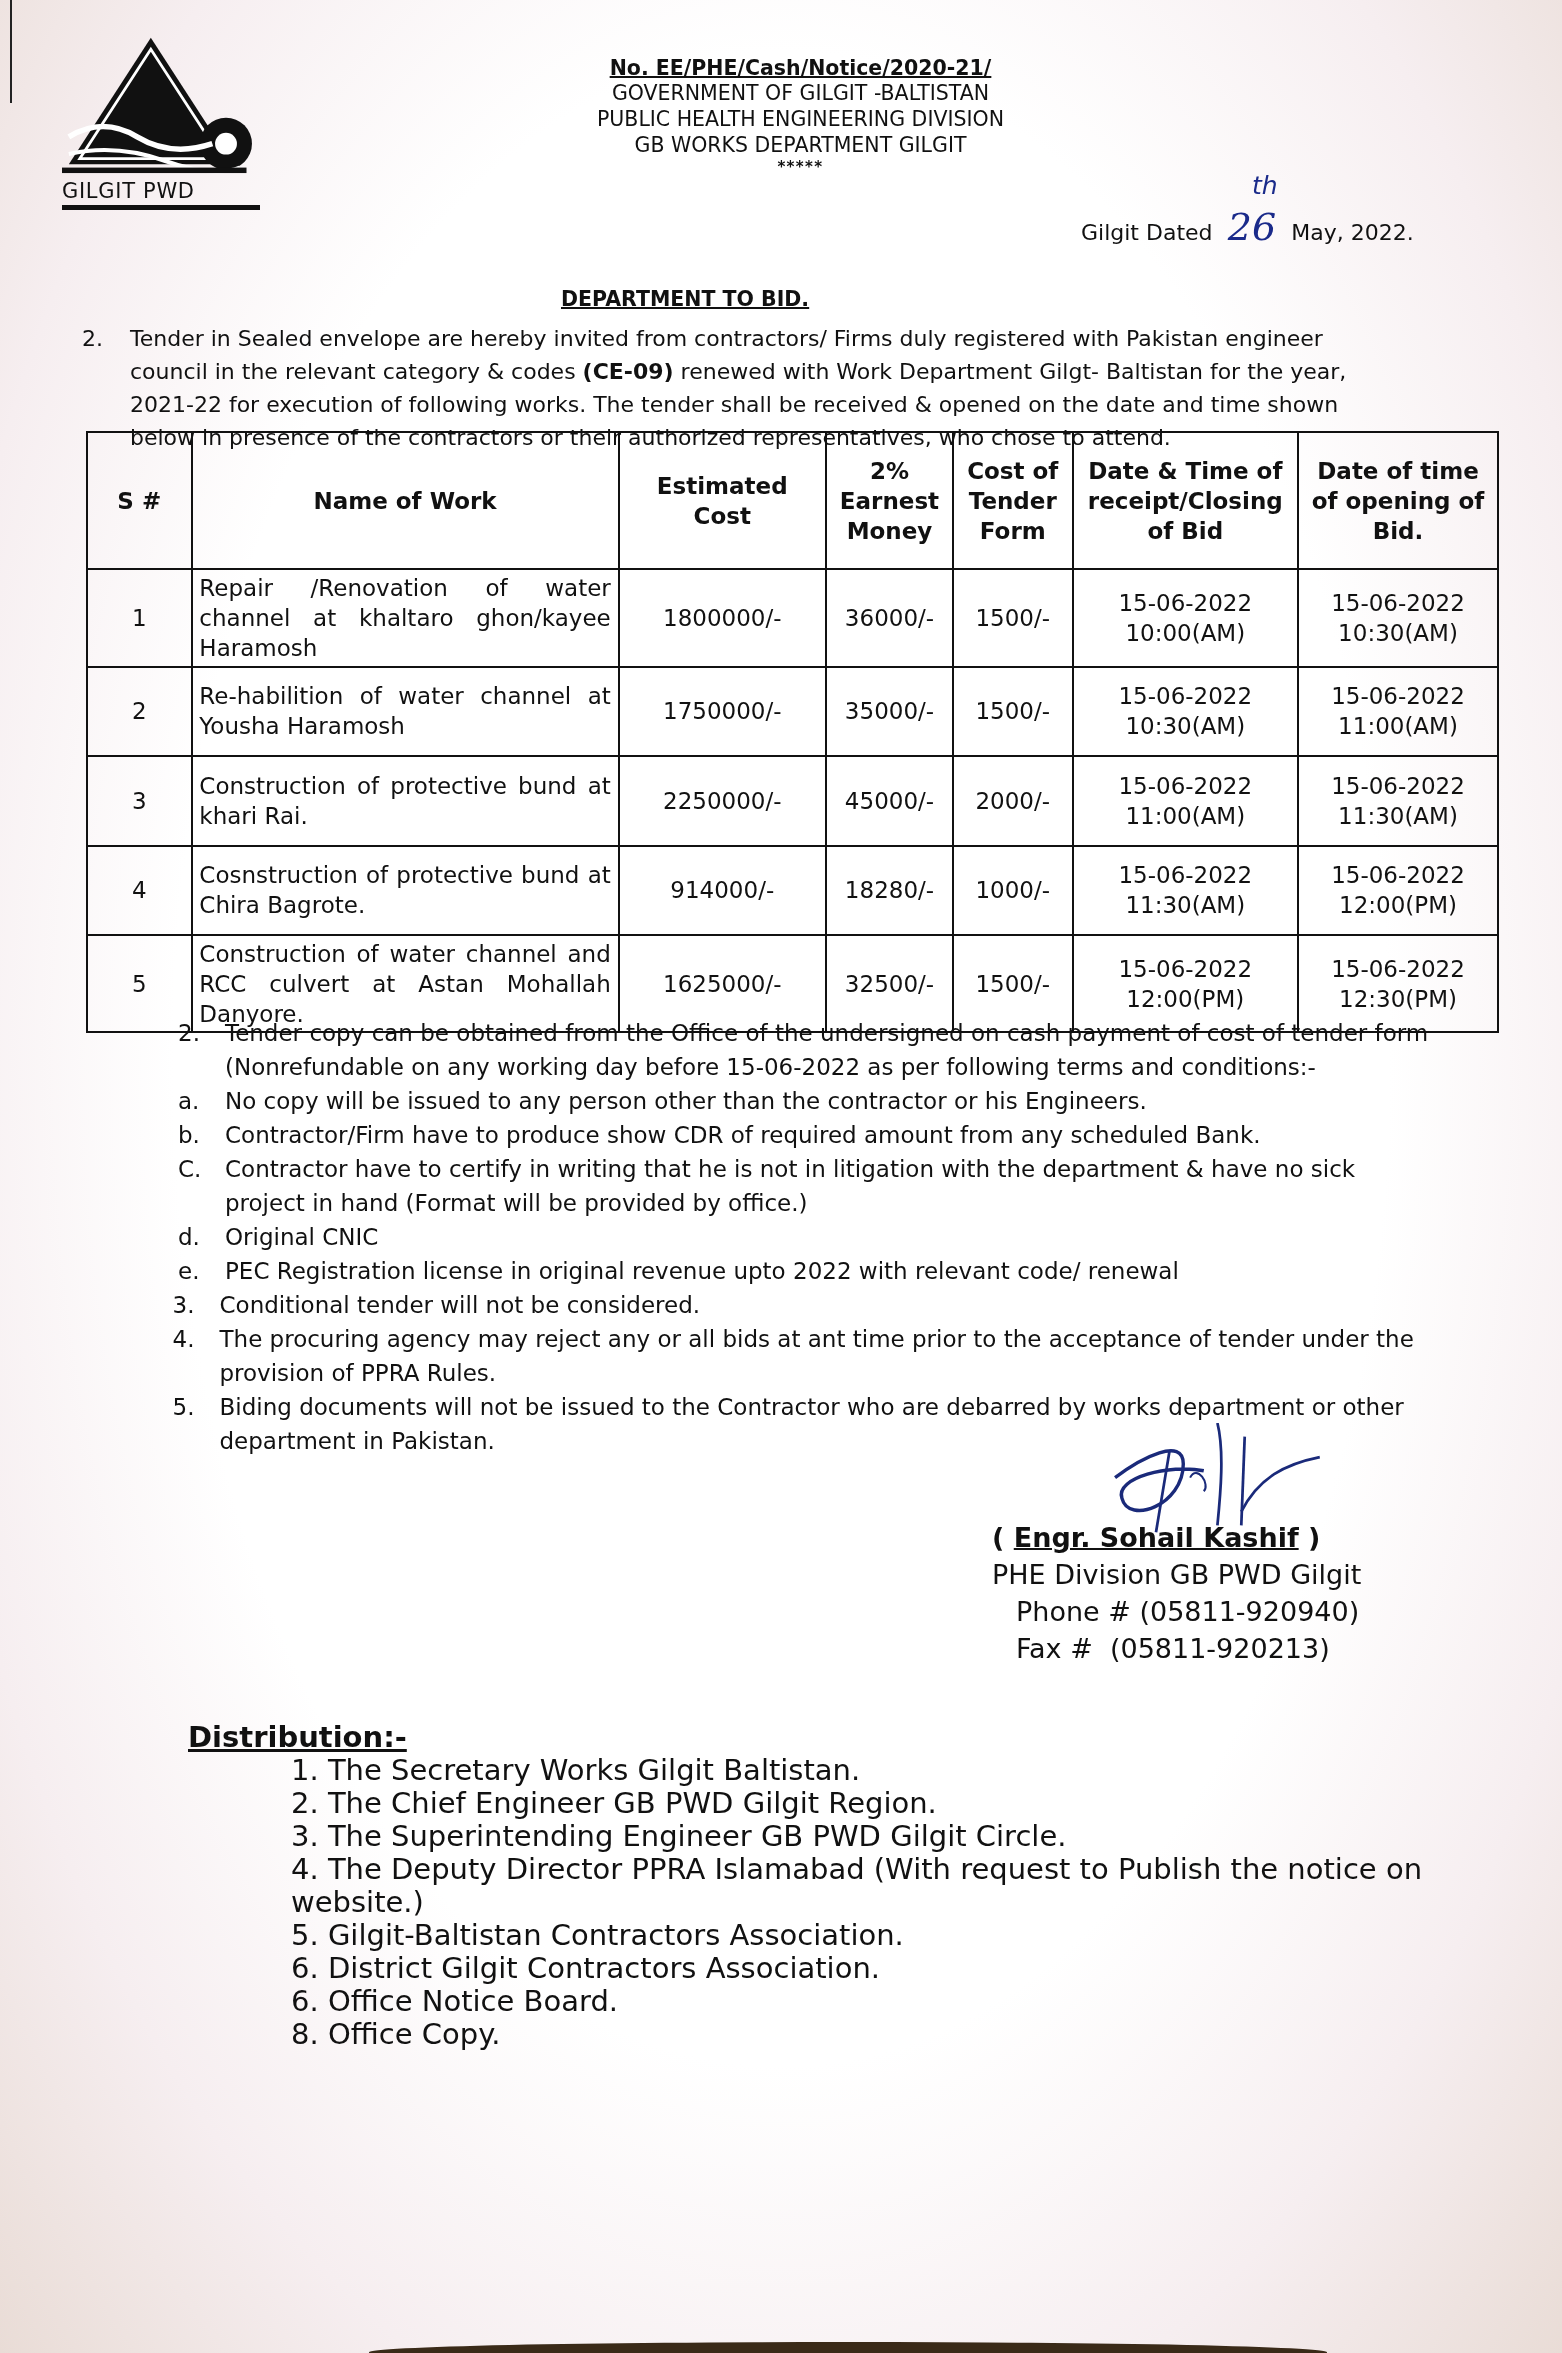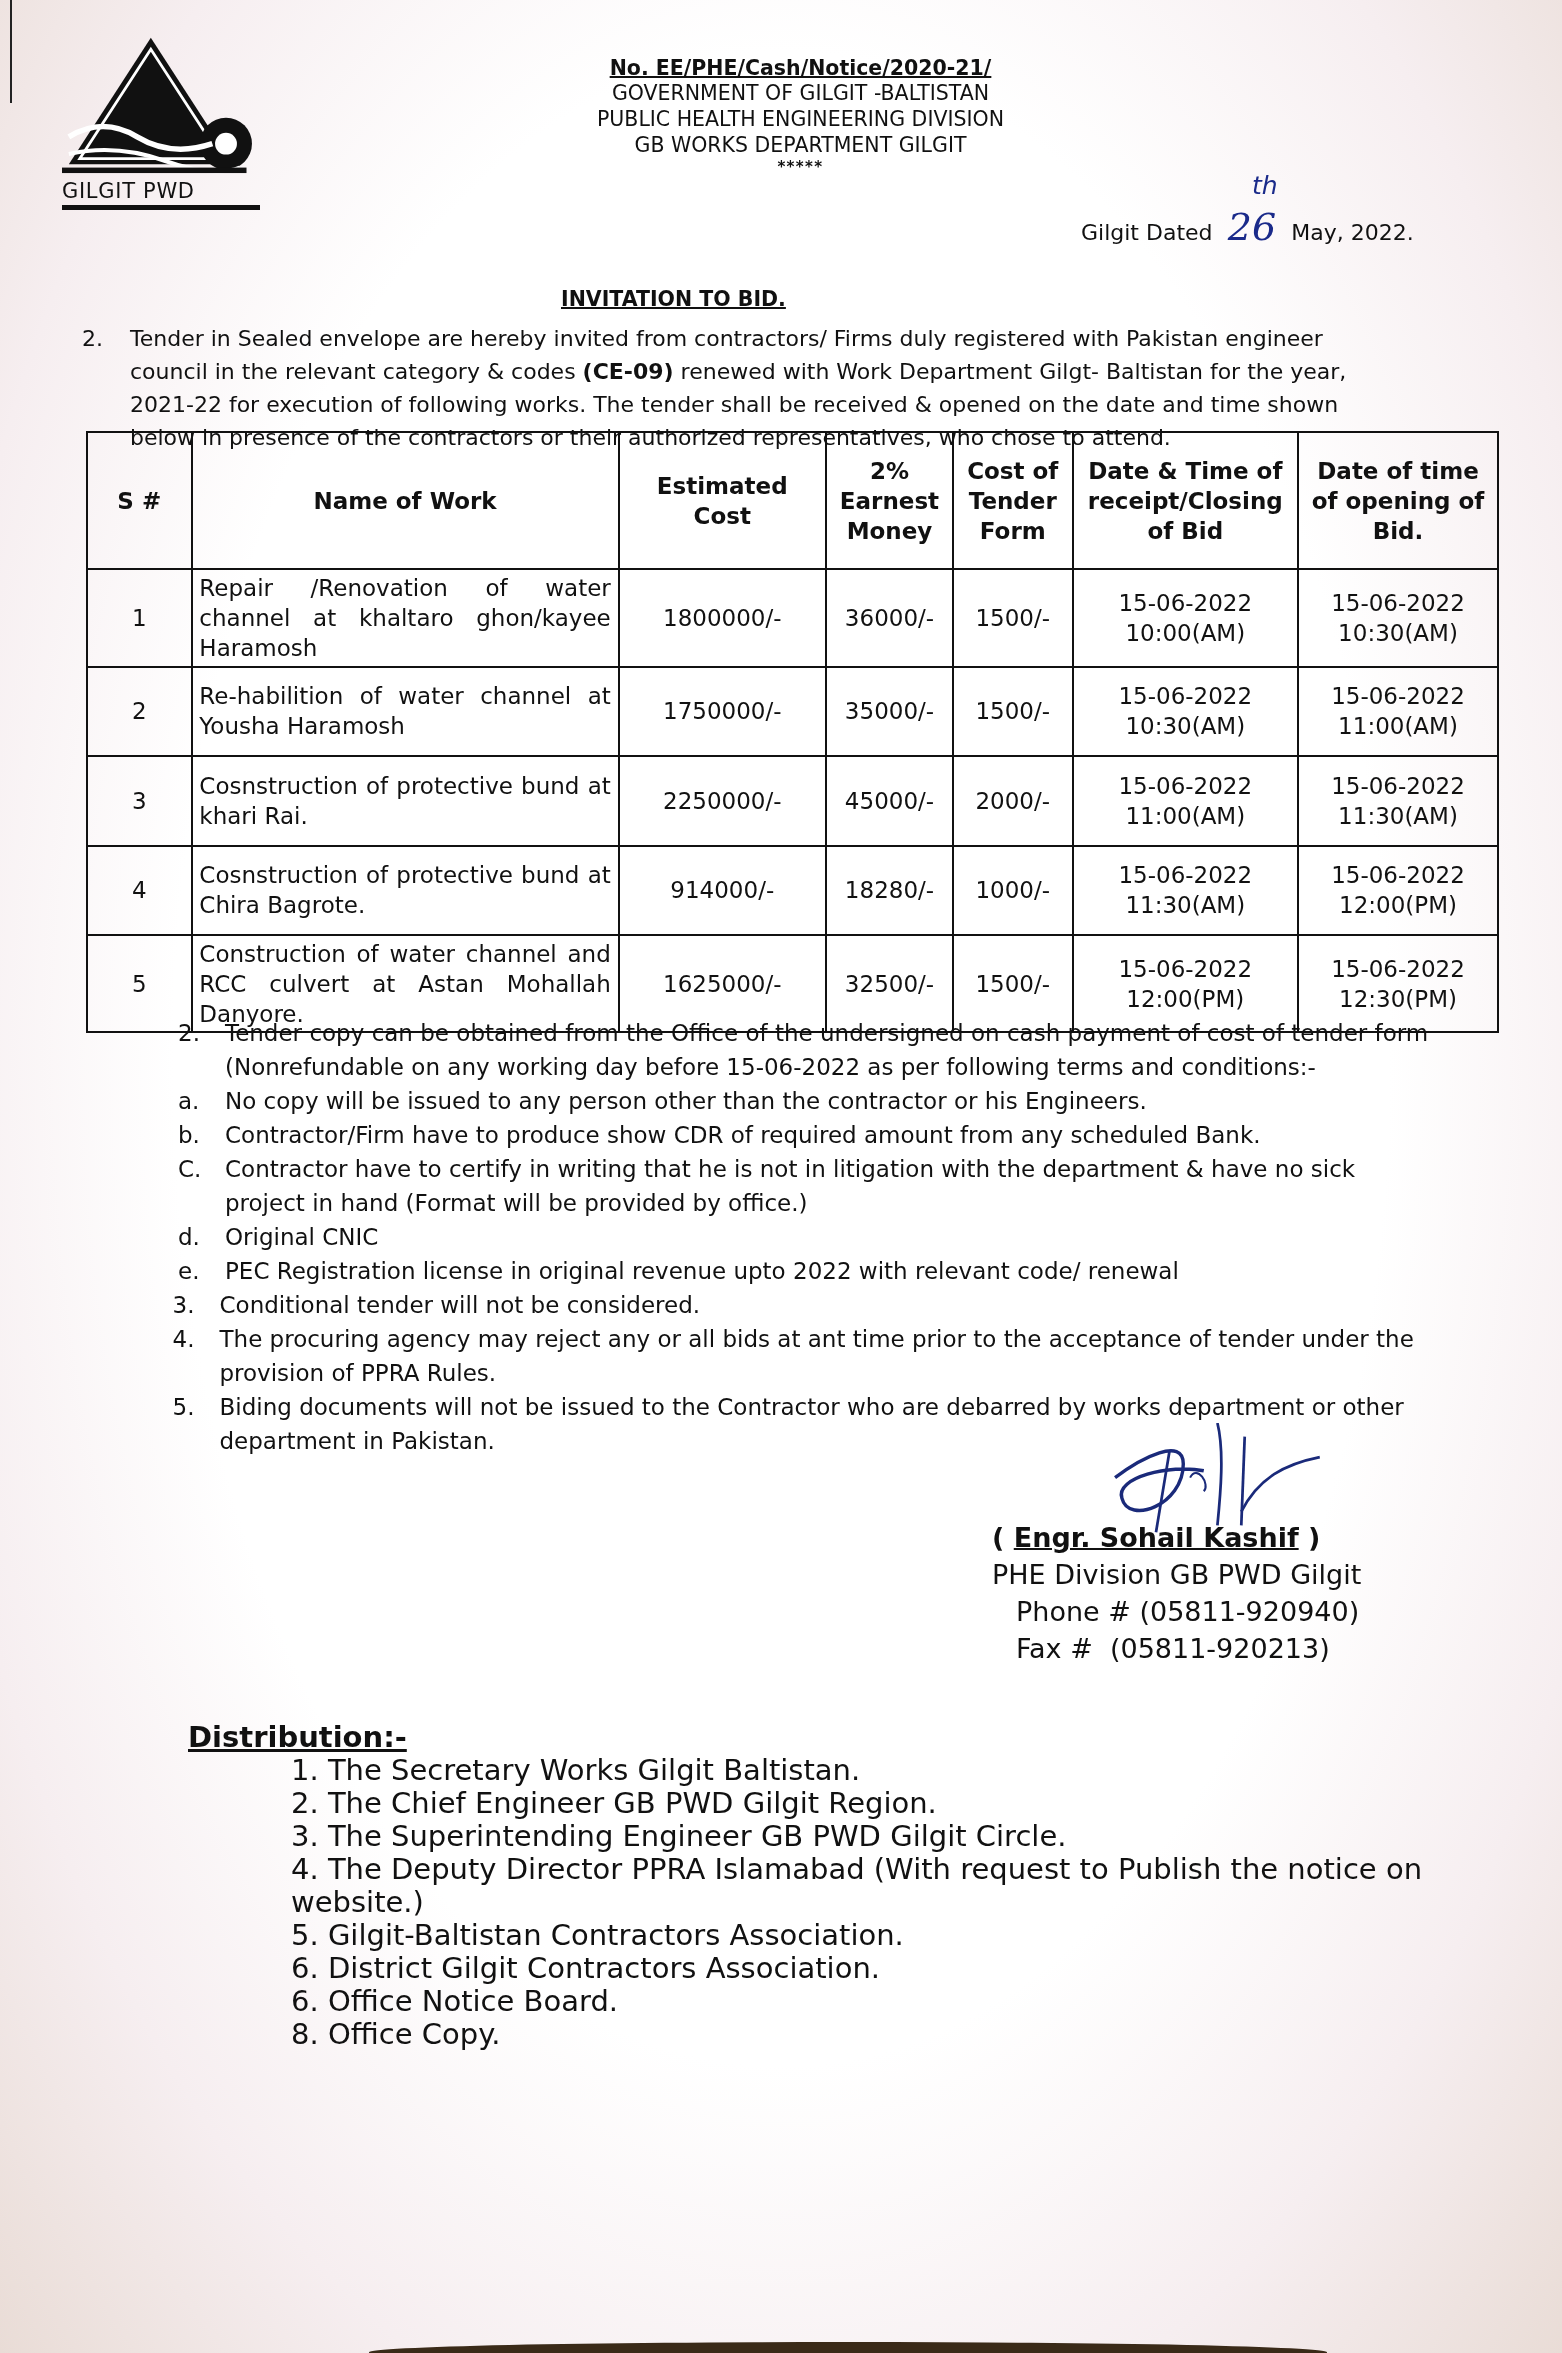--- a/index.html
+++ b/index.html
@@ -110,21 +110,21 @@
     <div class="stars">*****</div>
   </div>
 
   <div class="dated">
     <span>Gilgit Dated</span>
     <span class="hand">26</span>
     <span class="sup">th</span>
     <span>May, 2022.</span>
   </div>
 
-  <div class="invite-title">INVITATION TO BID.</div>
+  <div class="invite-title">DEPARTMENT TO BID.</div>
   <div class="intro" style="top:322px;">
     <span class="num">2.</span>
     <span class="txt"><span>Tender in Sealed envelope are hereby invited from contractors/ Firms duly registered with Pakistan engineer council in the relevant category &amp; codes </span><b>(CE-09)</b><span> renewed with Work Department Gilgt- Baltistan for the year, 2021-22 for execution of following works. The tender shall be received &amp; opened on the date and time shown below in presence of the contractors or their authorized representatives, who chose to attend.</span></span>
   </div>
 
   <table class="works">
     <thead>
       <tr>
         <th style="width:82px">S #</th>
         <th>Name of Work</th>
@@ -149,21 +149,21 @@
         <td>2</td>
         <td class="name">Re-habilition of water channel at Yousha Haramosh</td>
         <td>1750000/-</td>
         <td>35000/-</td>
         <td>1500/-</td>
         <td>15-06-2022 10:30(AM)</td>
         <td>15-06-2022 11:00(AM)</td>
       </tr>
       <tr>
         <td>3</td>
-        <td class="name">Cosnstruction of protective bund at khari Rai.</td>
+        <td class="name">Construction of protective bund at khari Rai.</td>
         <td>2250000/-</td>
         <td>45000/-</td>
         <td>2000/-</td>
         <td>15-06-2022 11:00(AM)</td>
         <td>15-06-2022 11:30(AM)</td>
       </tr>
       <tr>
         <td>4</td>
         <td class="name">Cosnstruction of protective bund at Chira Bagrote.</td>
         <td>914000/-</td>

